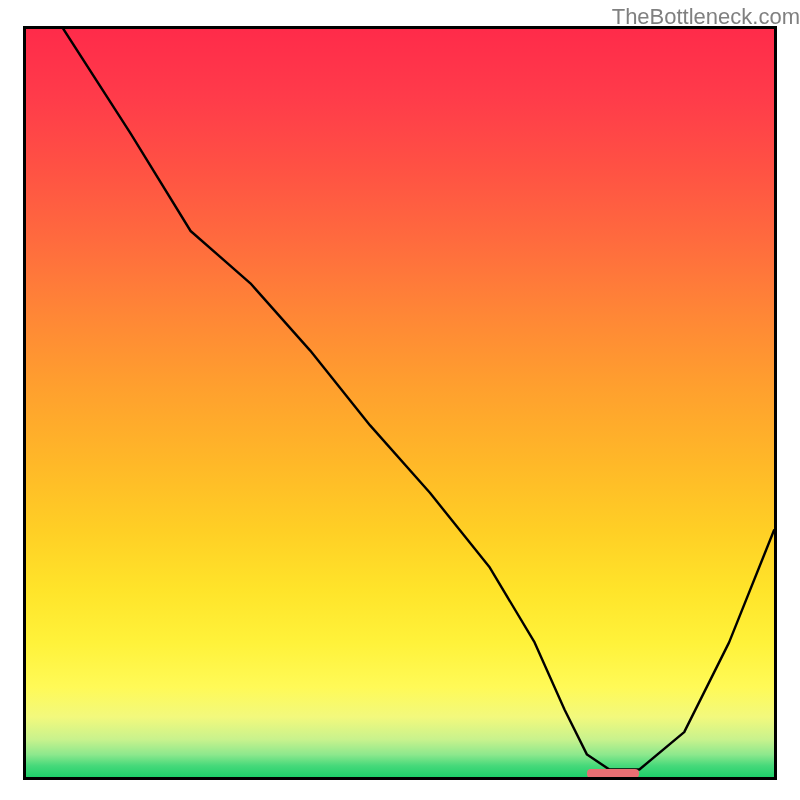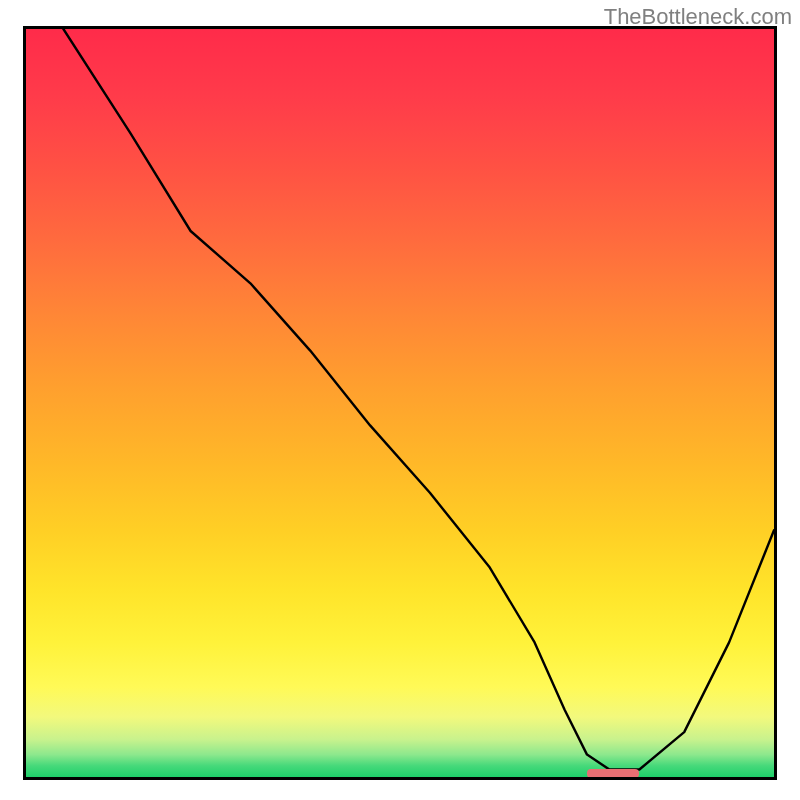--- a/index.html
+++ b/index.html
@@ -12,21 +12,21 @@
     font-family: Arial, sans-serif;
   }
   .container {
     position: relative;
     width: 800px;
     height: 800px;
   }
   .watermark {
     position: absolute;
     top: 4px;
-    right: 8px;
+    right: 0;
     color: #808080;
     font-size: 22px;
     font-weight: 500;
     z-index: 10;
     user-select: none;
     text-align: center;
   }
   .plot-frame {
     position: absolute;
     left: 23px;

